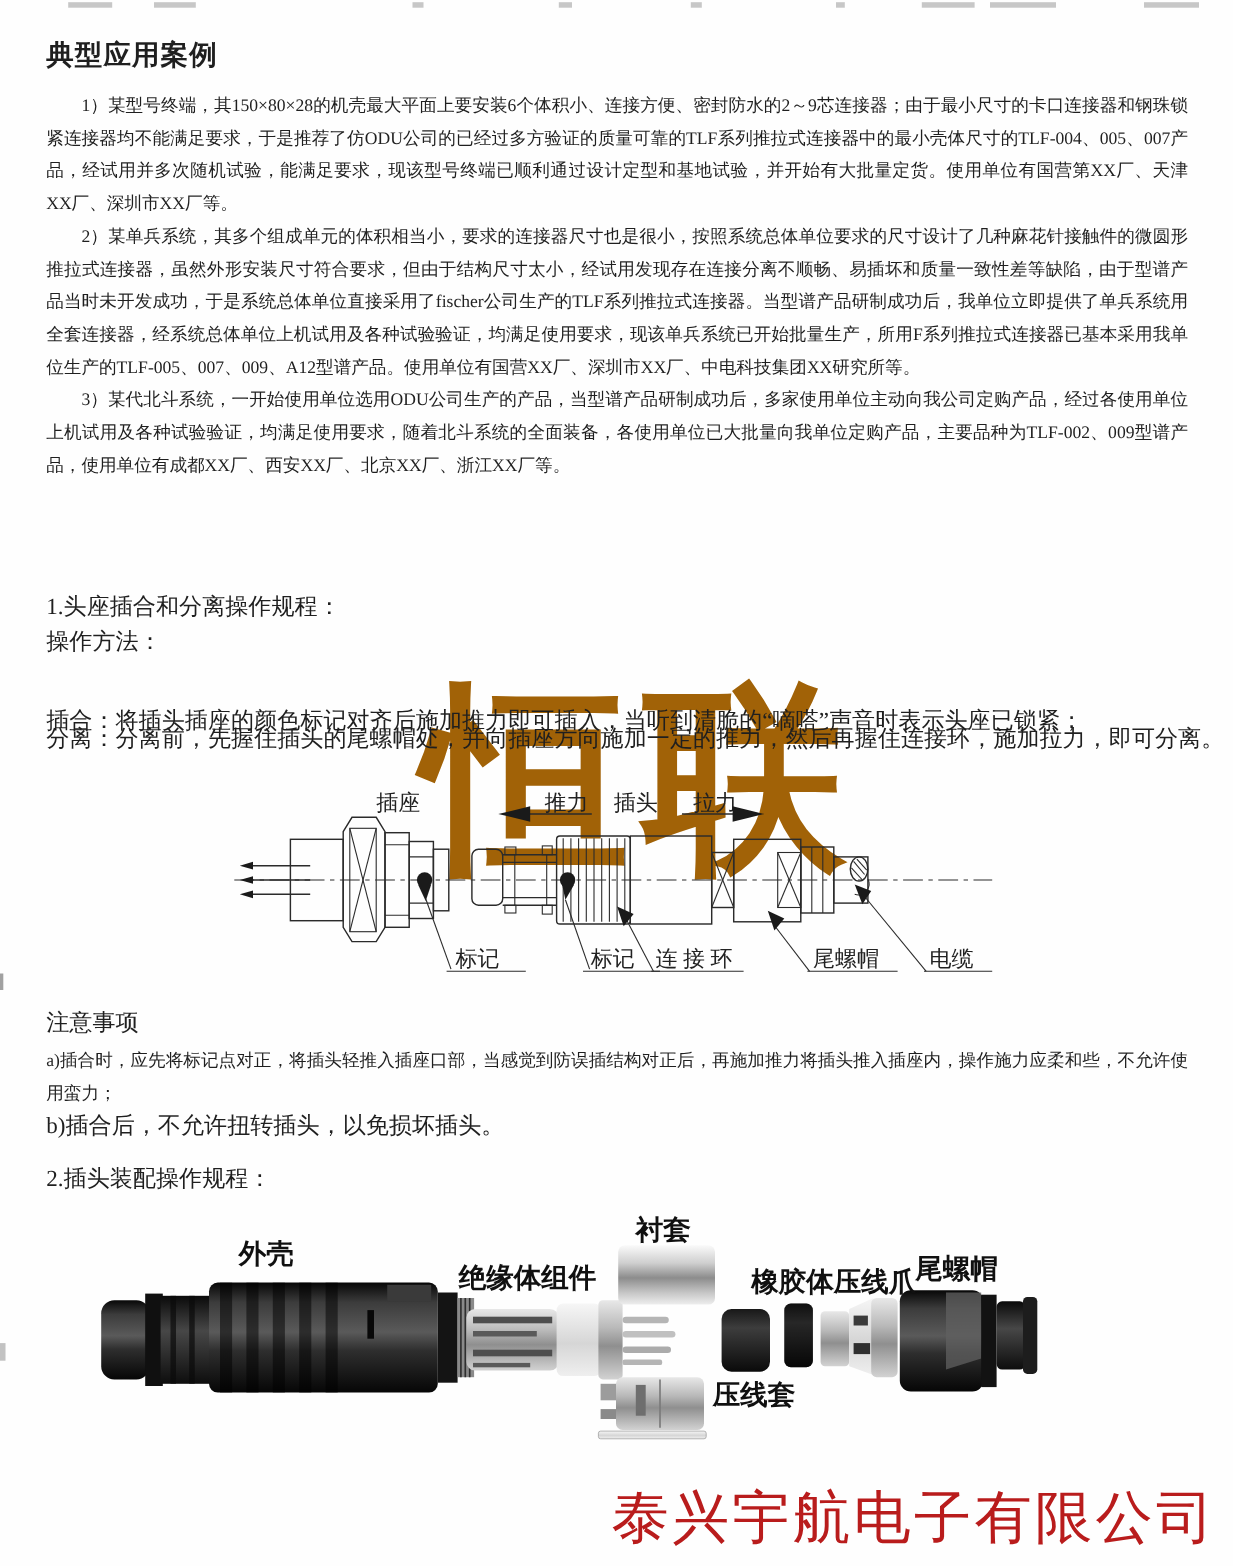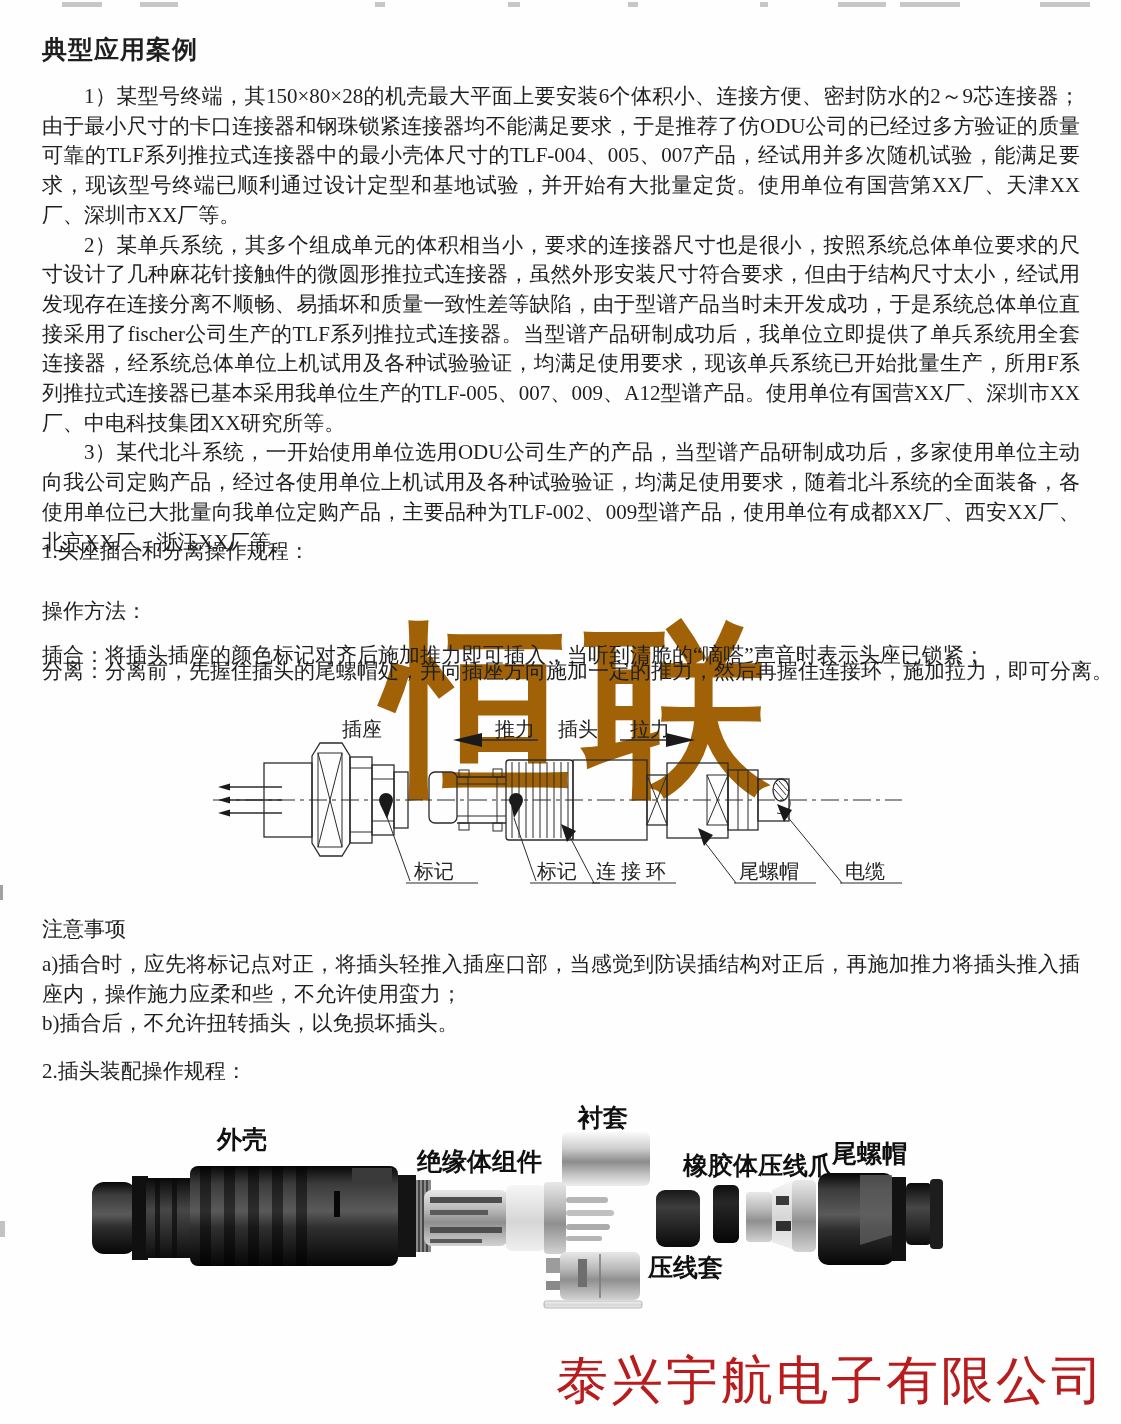--- a/index.html
+++ b/index.html
@@ -20,27 +20,27 @@
 
   .wm-center{position:absolute;left:386px;top:618px;font-size:185px;line-height:1;
              letter-spacing:14px;color:#a16207;font-weight:bold;z-index:1;white-space:nowrap;}
   .wm-footer{position:absolute;left:556px;top:1350px;font-size:52px;line-height:1.2;
              letter-spacing:3px;color:#b91c1c;z-index:1;white-space:nowrap;}
 
   .h-sans{position:absolute;left:42px;font-family:"Liberation Sans","DejaVu Sans",sans-serif;
           font-weight:bold;font-size:25px;letter-spacing:1px;margin:0;z-index:2;}
   .h1a{top:33px;} .h1b{top:496px;}
 
-  .bodytext{position:absolute;left:42px;width:1038px;font-size:21px;line-height:29.7px;
+  .bodytext{position:absolute;left:42px;width:1038px;font-size:16px;line-height:29.7px;
             text-align:justify;z-index:2;}
   .paras{top:82px;}
   .paras p{margin:0;text-indent:2em;}
   .line{position:absolute;left:42px;width:1038px;font-size:21px;line-height:22px;
         white-space:nowrap;z-index:2;}
-  .l-sub1{top:540px;} .l-intro{top:570px;} .l-method{top:600px;}
+  .l-sub1{top:540px;} .l-intro{top:570px;} .l-method{top:572px;}
   .l-insert{top:630px;margin-top:14px;} .l-separate{top:660px;}
   .l-notes{top:918px;}
   .notea{top:950px;} 
   .l-noteb{top:1012px;} .l-sub2{top:1060px;}
 
   .diagram-svg{position:absolute;left:0;top:700px;z-index:2;}
   .photo-svg{position:absolute;left:0;top:1093px;z-index:2;}
   .dlabel{font-family:"Liberation Serif","DejaVu Serif",serif;font-size:20px;fill:#222;}
   .plabel{font-family:"Liberation Serif","DejaVu Serif",serif;font-size:25px;font-weight:bold;fill:#101010;}
   .ln{stroke:#2b2b2b;stroke-width:1.3;fill:none;}

